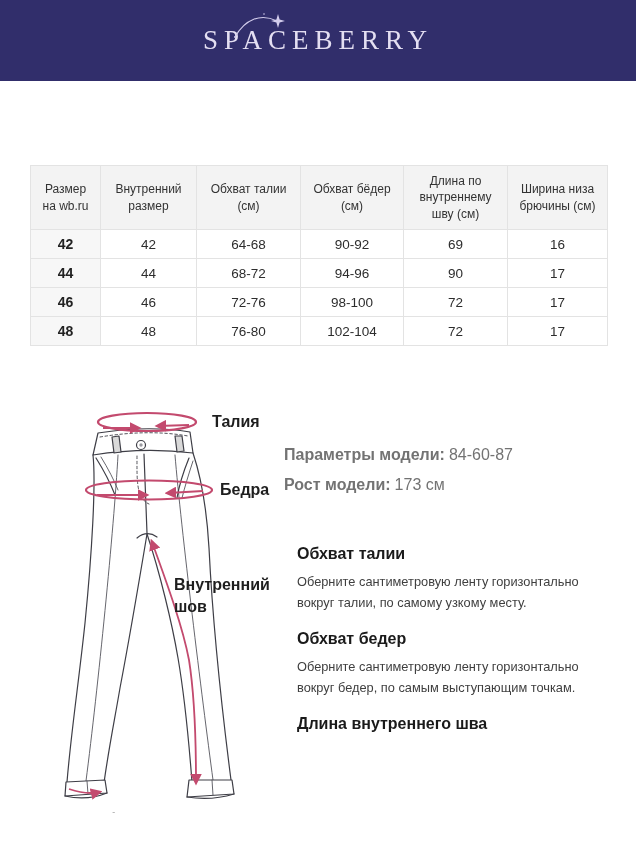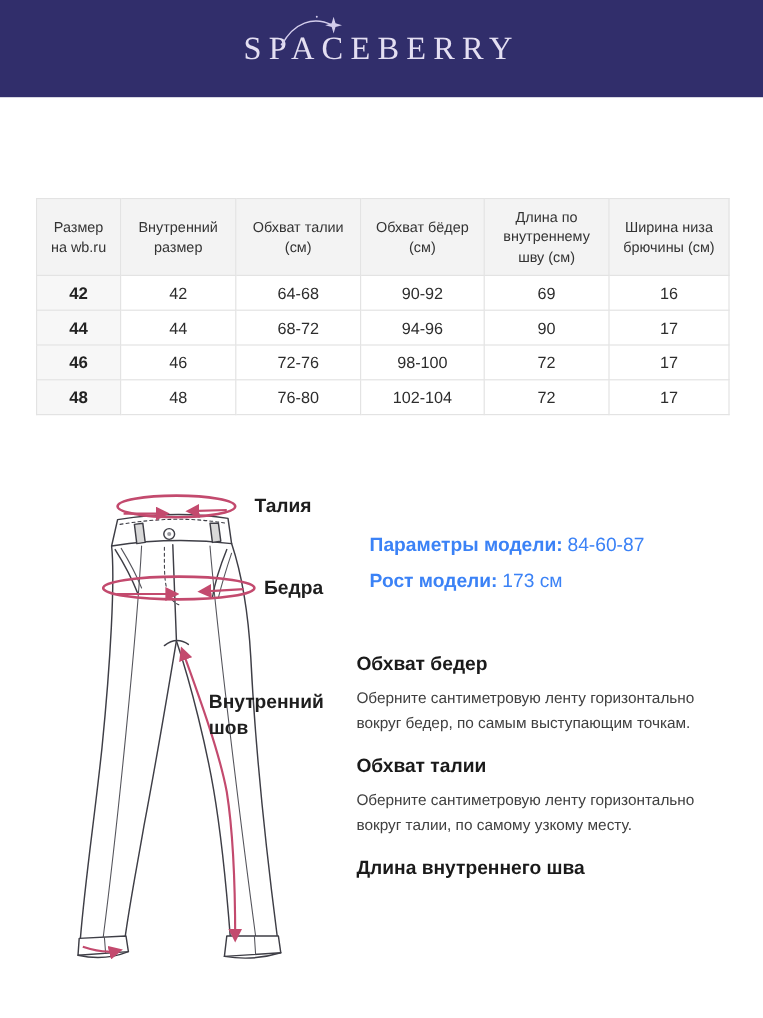--- a/index.html
+++ b/index.html
@@ -55,21 +55,21 @@
   .diagram .outline .btn-core { fill:#9a9aa0; stroke:none; }
   .diagram .pink path, .diagram .pink ellipse { stroke:var(--accent); fill:none; }
   .diagram .pink .ring { stroke-width:2.2; }
   .diagram .pink .arr { stroke-width:1.8; }
   .diagram .pinkfill { fill:var(--accent); }
   .diagram text {
     font-family:"Liberation Sans", sans-serif; font-size:16px; font-weight:bold; fill:#1e1e1e;
   }
 
   
-  .model-info { position:absolute; left:308px; top:440px; font-size:16px; line-height:30px; color:#3b82f6; }
+  .model-info { position:absolute; left:284px; top:440px; font-size:16px; line-height:30px; color:#737373; }
   .model-info .b { font-weight:bold; margin-right:4px; }
   .guides { position:absolute; left:297px; top:545px; width:322px; }
   .guide { margin-bottom:17px; }
   .guide h3 { margin:0 0 8px 0; font-size:16px; font-weight:bold; color:#1a1a1a; }
   .guide p { margin:0; font-size:12.8px; line-height:21px; color:#3f3f3f; }
 </style>
 </head>
 <body>
 
 <div class="page">
@@ -205,25 +205,25 @@
     <div>
       <span class="b">Параметры модели:</span><span>84-60-87</span>
     </div>
     <div>
       <span class="b">Рост модели:</span><span>173 см</span>
     </div>
   </div>
 
   <div class="guides">
     <section class="guide">
+      <h3>Обхват талии</h3>
+      <p>Оберните сантиметровую ленту горизонтально вокруг талии, по самому узкому месту.</p>
+    </section>
+    <section class="guide">
       <h3>Обхват бедер</h3>
       <p>Оберните сантиметровую ленту горизонтально вокруг бедер, по самым выступающим точкам.</p>
-    </section>
-    <section class="guide">
-      <h3>Обхват талии</h3>
-      <p>Оберните сантиметровую ленту горизонтально вокруг талии, по самому узкому месту.</p>
     </section>
     <section class="guide">
       <h3>Длина внутреннего шва</h3>
     </section>
   </div>
 
 </div>
 
 </body></html>

